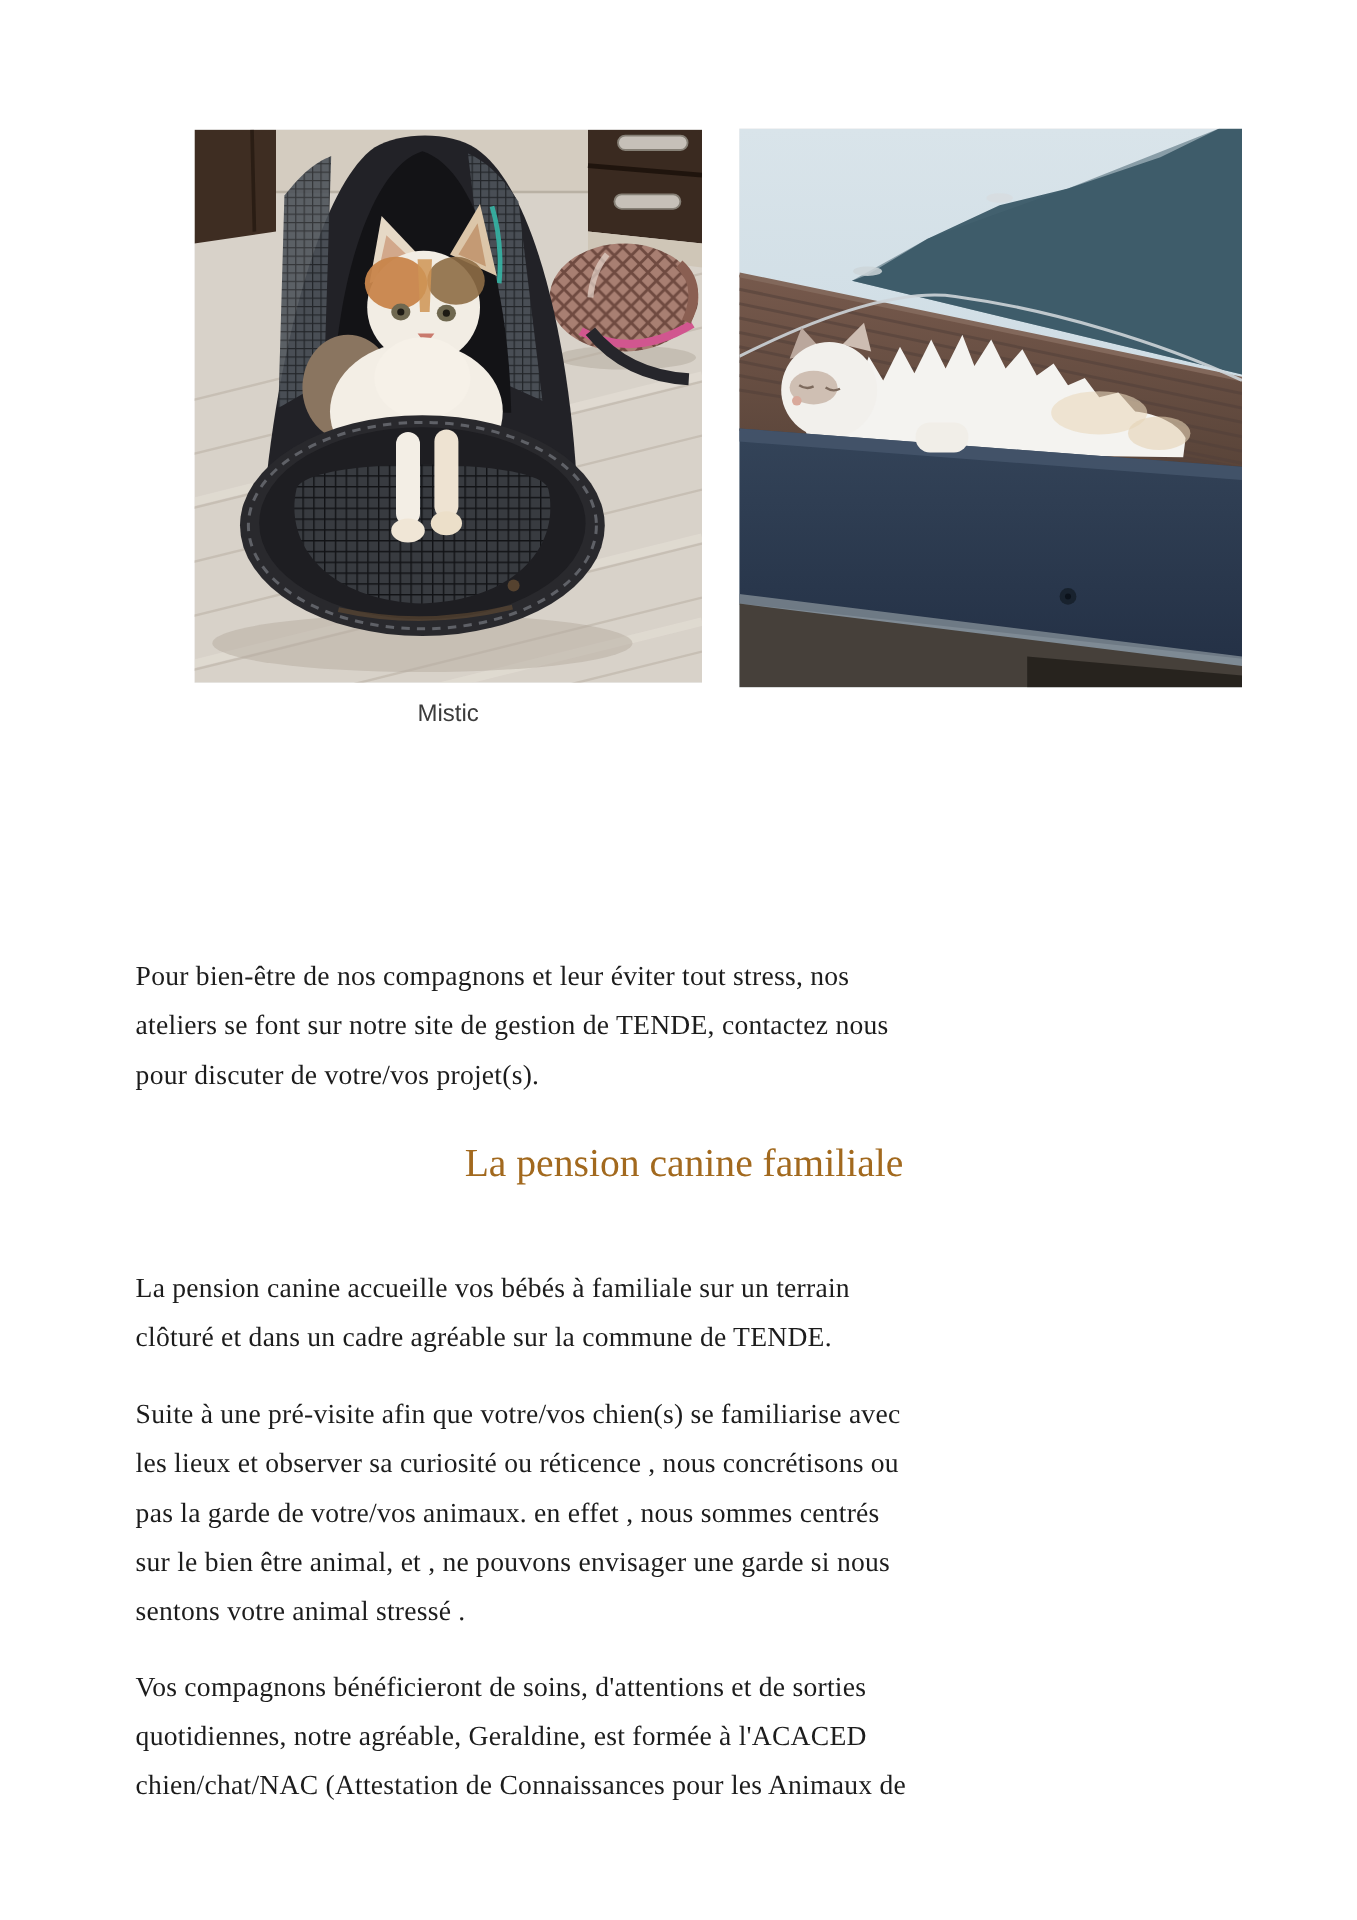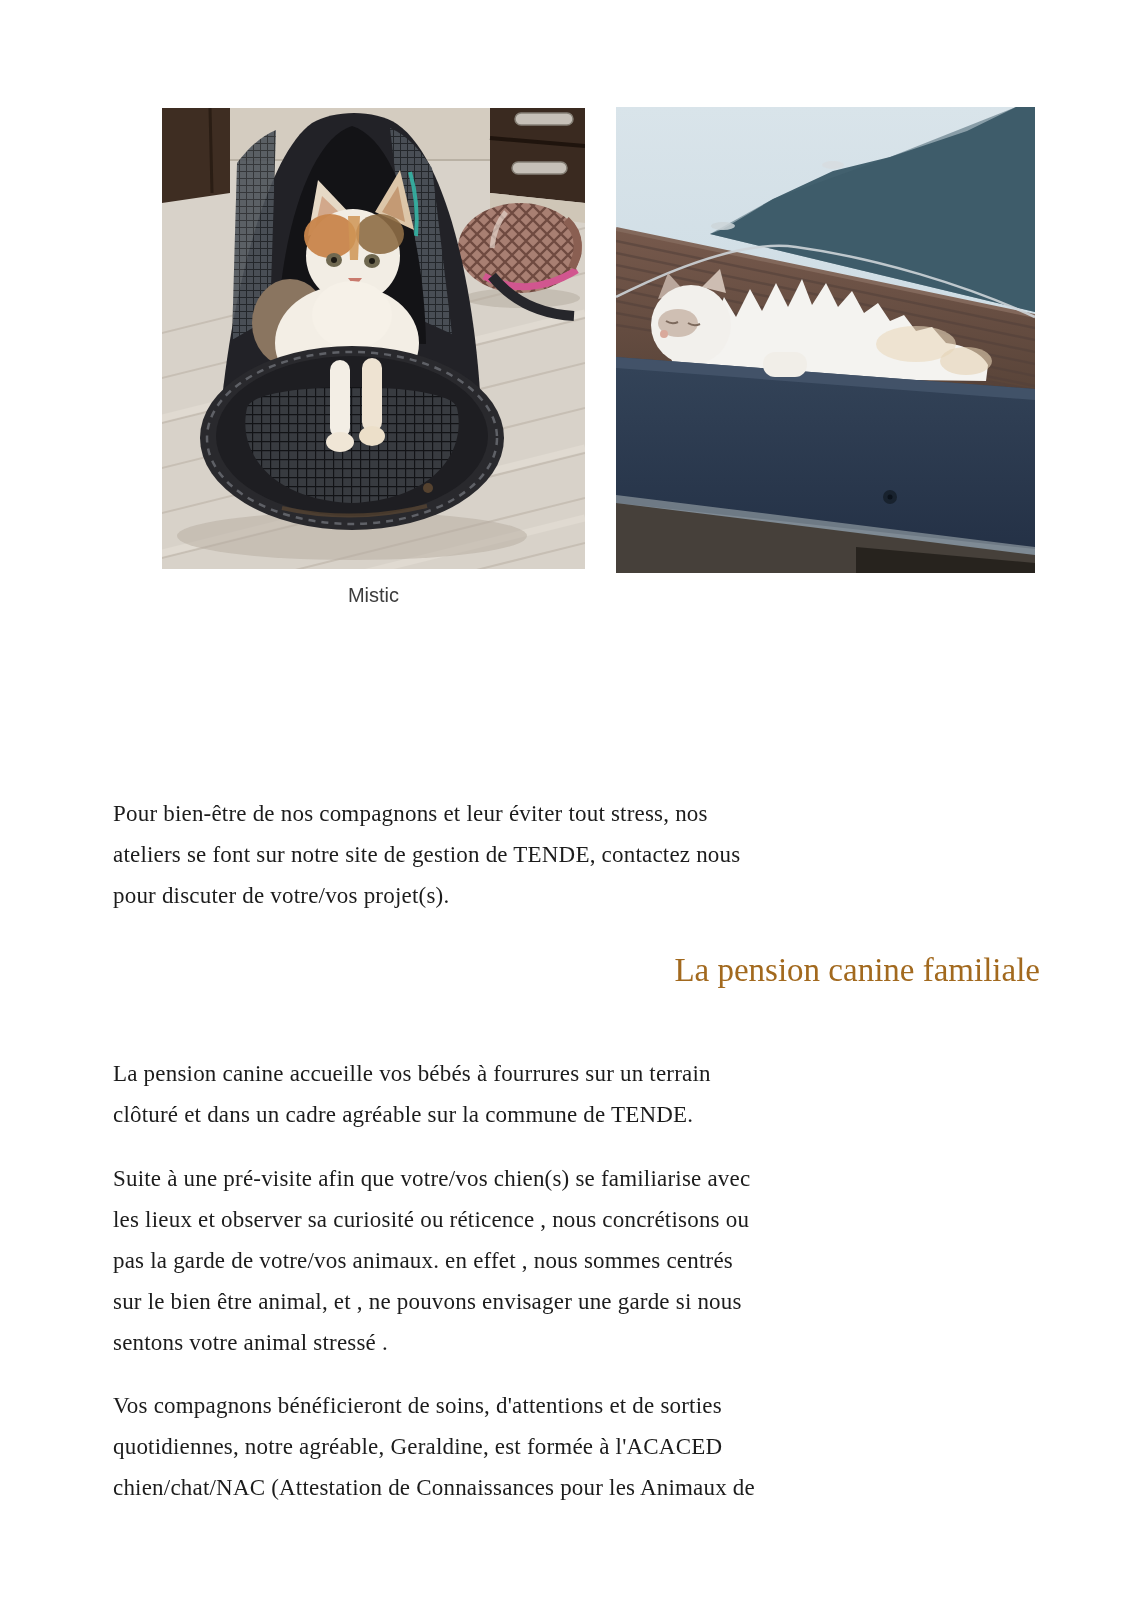--- a/index.html
+++ b/index.html
@@ -25,21 +25,21 @@
     position:absolute; left:101px; width:970px;
     font-size:23px; line-height:41px; white-space:pre; letter-spacing:0.2px;
     margin:12px;
   }
   #para-intro { top:781px; }
   #para-p1 { top:1041px; }
   #para-p2 { top:1146px; }
   #para-p3 { top:1373px; }
   .section-heading {
     position:absolute; left:100px; top:952px; width:940px;
-    text-align:right; font-size:33px; font-weight:400;
+    text-align:center; font-size:33px; font-weight:400;
     color:#a2691e; white-space:pre; margin:0;
   }
 </style>
 </head>
 <body>
 
 <div class="page">
 
   <figure class="photo" id="photo-mistic" style="margin:0;">
     <svg width="423" height="461" viewBox="0 0 423 461">
@@ -217,21 +217,21 @@
   </figure>
 
   <figcaption class="caption" id="caption-mistic">Mistic</figcaption>
 
   <p class="para hand" id="para-intro">Pour bien-être de nos compagnons et leur éviter tout stress, nos
 ateliers se font sur notre site de gestion de TENDE, contactez nous
 pour discuter de votre/vos projet(s).</p>
 
   <h2 class="section-heading hand">La pension canine familiale</h2>
 
-  <p class="para hand" id="para-p1">La pension canine accueille vos bébés à fourrures sur un terrain
+  <p class="para hand" id="para-p1">La pension canine accueille vos bébés à familiale sur un terrain
 clôturé et dans un cadre agréable sur la commune de TENDE.</p>
   <p class="para hand" id="para-p2">Suite à une pré-visite afin que votre/vos chien(s) se familiarise avec
 les lieux et observer sa curiosité ou réticence , nous concrétisons ou
 pas la garde de votre/vos animaux. en effet , nous sommes centrés
 sur le bien être animal, et , ne pouvons envisager une garde si nous
 sentons votre animal stressé .</p>
   <p class="para hand" id="para-p3">Vos compagnons bénéficieront de soins, d'attentions et de sorties
 quotidiennes, notre agréable, Geraldine, est formée à l'ACACED
 chien/chat/NAC (Attestation de Connaissances pour les Animaux de</p>
 

